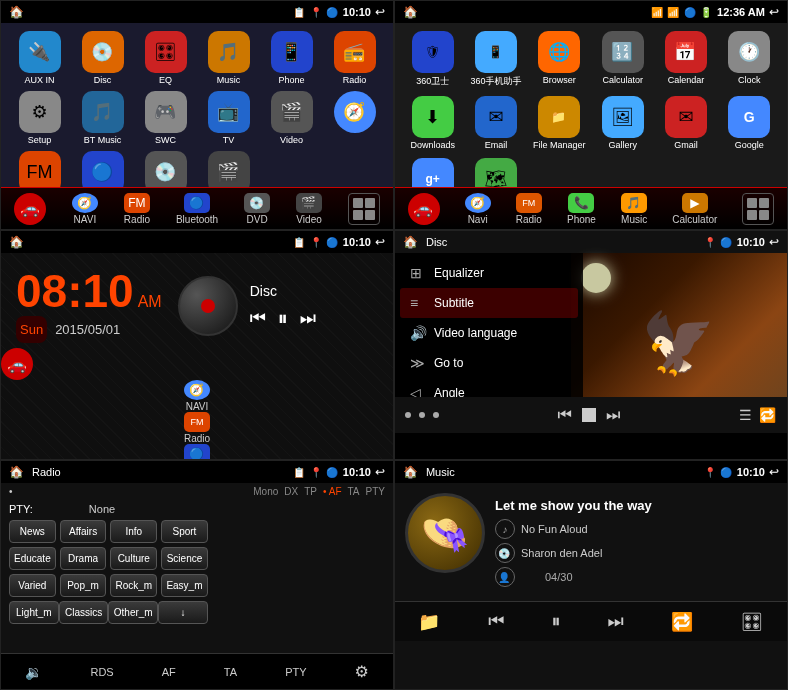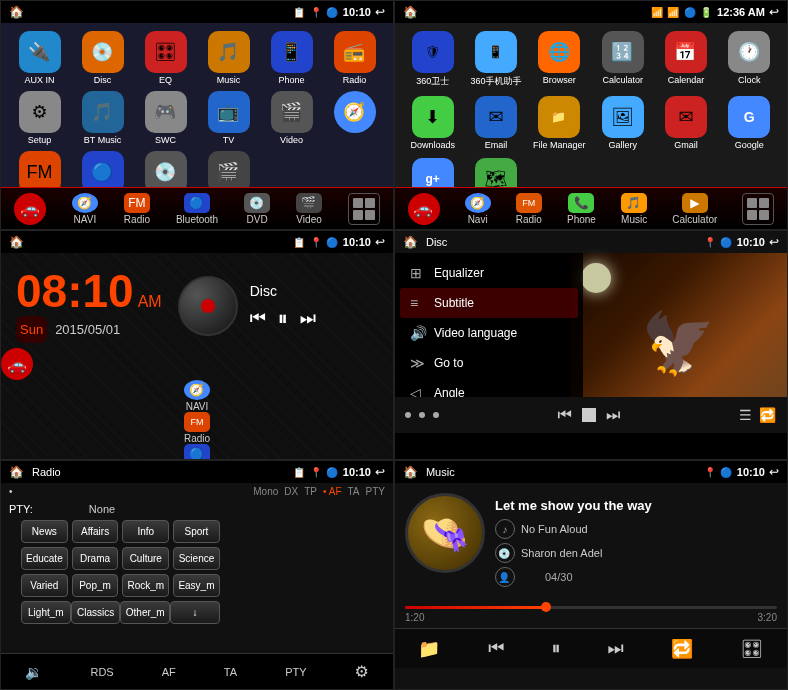--- a/index.html
+++ b/index.html
@@ -470,21 +470,21 @@
       <span>TP</span>
       <span style="color:#ff4400">• AF</span>
       <span>TA</span>
       <span>PTY</span>
     </div>
   </div>
   <div class="pty-row">
     <span class="pty-label">PTY:</span>
     <span class="pty-value">None</span>
   </div>
-  <div style="display:flex;align-items:center;padding:0 20px;gap:6px;">
+  <div style="display:flex;align-items:center;padding:0 8px;gap:6px;">
     <div style="display:flex;flex-direction:column;gap:4px;margin-top:2px;">
       <div style="display:grid;grid-template-columns:repeat(4,1fr);gap:4px;">
         <div class="genre-btn">News</div>
         <div class="genre-btn">Affairs</div>
         <div class="genre-btn">Info</div>
         <div class="genre-btn">Sport</div>
       </div>
       <div style="display:grid;grid-template-columns:repeat(4,1fr);gap:4px;">
         <div class="genre-btn">Educate</div>
         <div class="genre-btn">Drama</div>
@@ -543,30 +543,20 @@
       <div class="info-row">
         <div class="info-icon">💿</div>
         <span class="info-text">Sharon den Adel</span>
       </div>
       <div class="info-row">
         <div class="info-icon">👤</div>
         <span class="track-num">04/30</span>
       </div>
     </div>
   </div>
-  <div class="progress-bar">
-    <div class="progress-track">
-      <div class="progress-fill"></div>
-      <div class="progress-dot"></div>
-    </div>
-    <div class="time-row">
-      <span>1:20</span>
-      <span>3:20</span>
-    </div>
-  </div>
   <div class="music-controls">
     <button class="music-ctrl-btn">📁</button>
     <button class="music-ctrl-btn">⏮</button>
     <button class="music-ctrl-btn">⏸</button>
     <button class="music-ctrl-btn">⏭</button>
     <button class="music-ctrl-btn">🔁</button>
     <button class="music-ctrl-btn">🎛</button>
   </div>
 </div>
 

